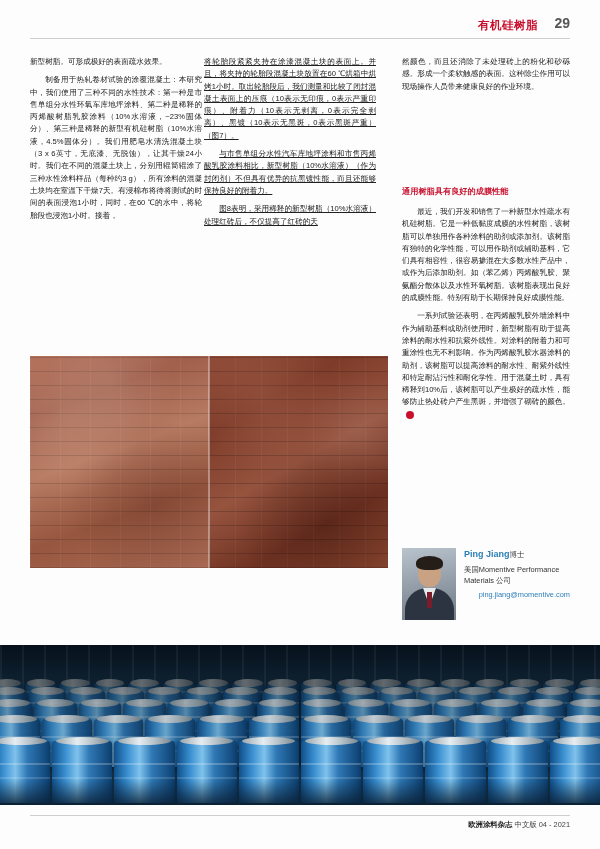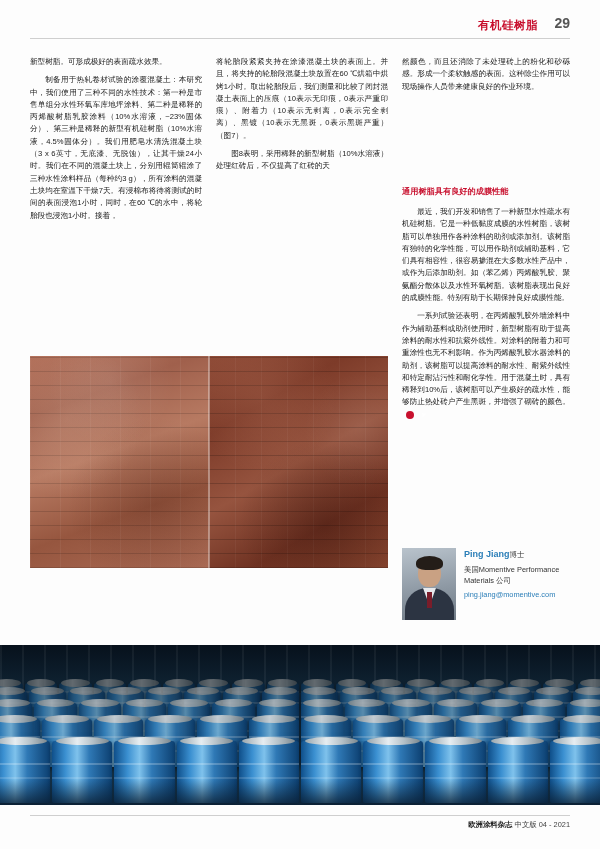--- a/index.html
+++ b/index.html
@@ -58,21 +58,21 @@
     top: 56px;
     font-size: 7.6px;
     line-height: 1.62;
     text-align: justify;
     color: #212121;
   }
   .col p { margin: 0 0 6px 0; }
   .col p.indent { text-indent: 2em; }
 
   .col1 { left: 30px; width: 172px; }
-  .col2 { left: 216px; width: 172px; }
+  .col2 { left: 204px; width: 172px; text-decoration: underline; }
   .col3 { left: 402px; width: 168px; }
 
   
   .fig-caption {
     position: absolute;
     left: 30px;
     top: 335px;
     width: 360px;
     font-size: 8.2px;
     font-weight: bold;
@@ -228,21 +228,21 @@
     color: #333;
   }
   .bio-name {
     font-size: 9px;
     font-weight: bold;
     color: #2c7fb8;
     margin-bottom: 2px;
   }
   .bio-name .suffix { font-size: 7.4px; color: #333; font-weight: normal; }
   .bio-affil { color: #333; }
-  .bio-email { color: #2c7fb8; margin-top: 3px; word-break: break-all; }
+  .bio-email { color: #2c7fb8; margin-top: 3px; word-break: break-all; text-align: right; }
 
   
   .bottom-photo {
     position: absolute;
     left: 0; right: 0;
     top: 645px;
     height: 160px;
     background: linear-gradient(180deg, #0d1b2a 0%, #15314a 35%, #1d4766 100%);
     overflow: hidden;
   }
@@ -330,20 +330,21 @@
     <div class="header-rule"></div>
   </div>
 
   <div class="col col1">
     <p>新型树脂。可形成极好的表面疏水效果。</p>
     <p class="indent">制备用于热轧卷材试验的涂覆混凝土：本研究中，我们使用了三种不同的水性技术：第一种是市售单组分水性环氧车库地坪涂料、第二种是稀释的丙烯酸树脂乳胶涂料（10%水溶液，~23%固体分）、第三种是稀释的新型有机硅树脂（10%水溶液，4.5%固体分）。我们用肥皂水清洗混凝土块（3 x 6英寸，无底漆、无脱蚀），让其干燥24小时。我们在不同的混凝土块上，分别用辊筒辊涂了三种水性涂料样品（每种约3 g），所有涂料的混凝土块均在室温下干燥7天。有浸棉布将待将测试的时间的表面浸泡1小时，同时，在60 ℃的水中，将轮胎段也浸泡1小时。接着，</p>
   </div>
 
   <div class="col col2">
     <p>将轮胎段紧紧夹持在涂漆混凝土块的表面上。并且，将夹持的轮胎段混凝土块放置在60 ℃烘箱中烘烤1小时。取出轮胎段后，我们测量和比较了闭封混凝土表面上的压痕（10表示无印痕，0表示严重印痕）、附着力（10表示无剥离，0表示完全剥离）、黑镀（10表示无黑斑，0表示黑斑严重）（图7）。</p>
+    <p class="indent">与市售单组分水性汽车库地坪涂料和市售丙烯酸乳胶涂料相比，新型树脂（10%水溶液）（作为封闭剂）不但具有优异的抗黑镀性能，而且还能够保持良好的附着力。</p>
     <p class="indent">图8表明，采用稀释的新型树脂（10%水溶液）处理红砖后，不仅提高了红砖的天</p>
   </div>
 
   <div class="col col3">
     <p>然颜色，而且还消除了未处理砖上的粉化和砂砾感。形成一个柔软触感的表面。这种除尘作用可以现场操作人员带来健康良好的作业环境。</p>
   </div>
 
   <div class="c3-heading">通用树脂具有良好的成膜性能</div>
 
   <div class="c3-lower">

